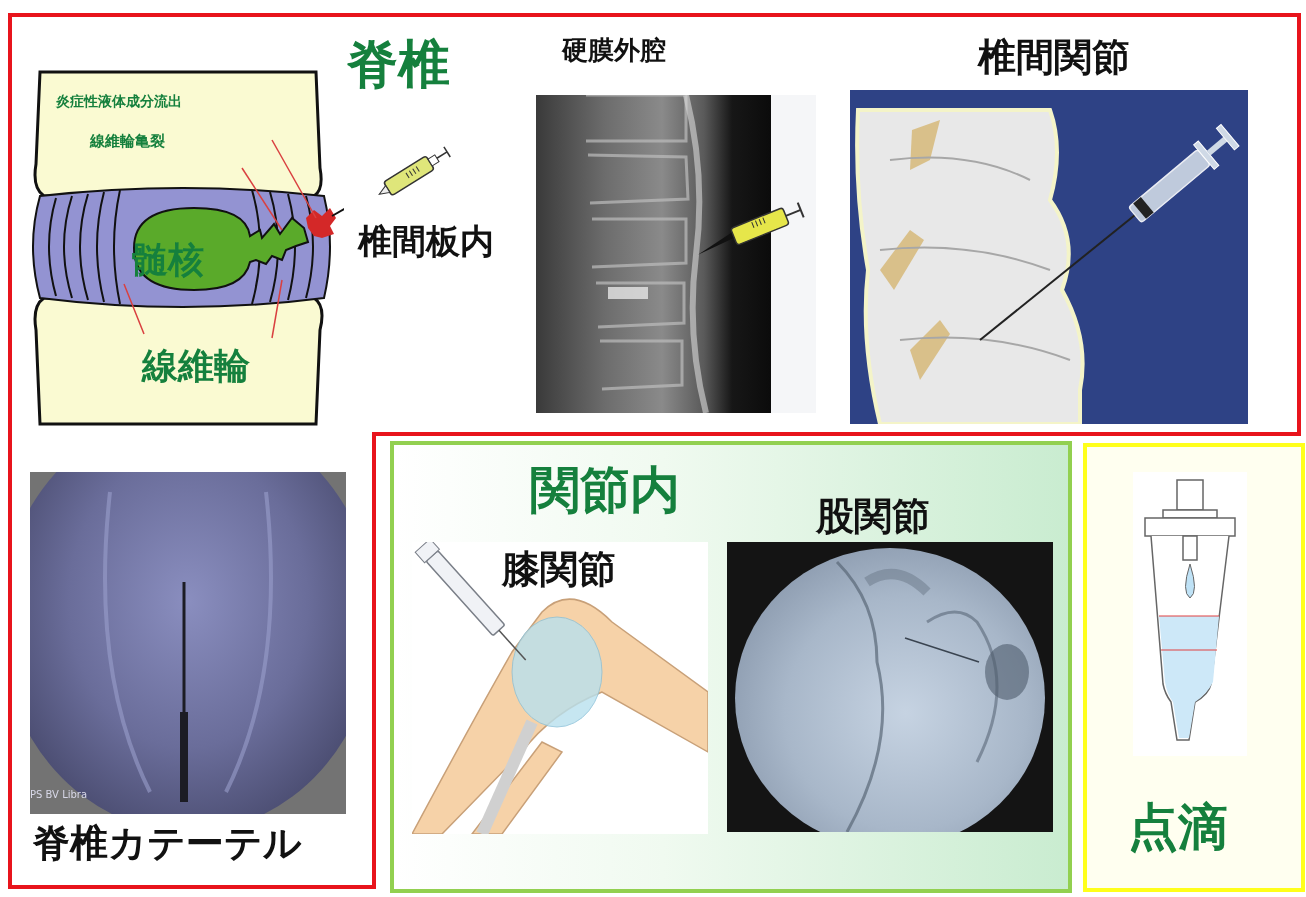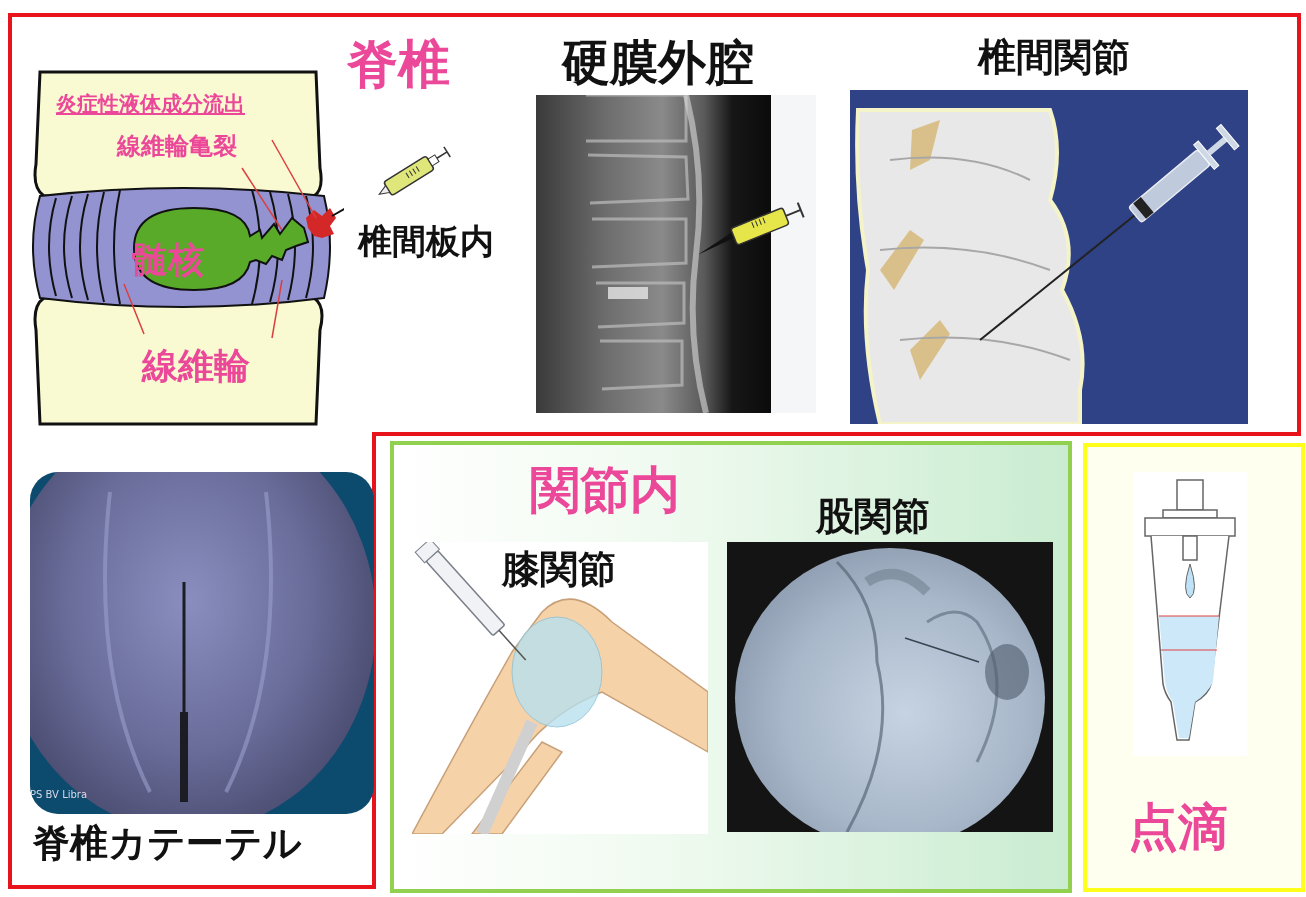--- a/index.html
+++ b/index.html
@@ -1,21 +1,21 @@
 <!DOCTYPE html>
 <html><head>
 <meta charset="utf-8">
 <style>
   html,body{margin:0;padding:0;background:#ffffff;}
   body{width:1306px;height:897px;position:relative;overflow:hidden;font-family:"DejaVu Sans","Liberation Sans",sans-serif;}
   .abs{position:absolute;}
   .red-line{position:absolute;background:#e8141c;}
   .label{position:absolute;font-weight:bold;white-space:nowrap;line-height:1;}
   .black{color:#111111;}
-  .red{color:#ec4899;}
+  .red{color:#15803d;}
   
   .green-box{position:absolute;left:390px;top:441px;width:674px;height:444px;border:4px solid #92d050;
     background:linear-gradient(90deg,#ffffff 0%,#f0faf0 40%,#c9ecd0 100%);}
   .yellow-box{position:absolute;left:1083px;top:443px;width:214px;height:441px;border:4px solid #ffff1a;background:#fffff0;}
   .photo{position:absolute;overflow:hidden;}
 </style>
 </head>
 <body>
 
 <div>
@@ -59,22 +59,22 @@
 
     <g stroke="#d94040" stroke-width="1.5">
       <line x1="248" y1="72" x2="292" y2="150"></line>
       <line x1="218" y1="100" x2="258" y2="162"></line>
       <line x1="100" y1="216" x2="120" y2="266"></line>
       <line x1="258" y1="212" x2="248" y2="270"></line>
     </g>
 
     <line x1="308" y1="148" x2="360" y2="118" stroke="#111" stroke-width="2"></line>
   </svg>
-  <div class="label red" style="left:32px;top:26px;font-size:21px;text-decoration:underline;">炎症性液体成分流出</div>
-  <div class="label red" style="left:93px;top:66px;font-size:24px;">線維輪亀裂</div>
+  <div class="label red" style="left:32px;top:26px;font-size:14px;">炎症性液体成分流出</div>
+  <div class="label red" style="left:66px;top:66px;font-size:15px;">線維輪亀裂</div>
   <div class="label red" style="left:108px;top:158px;font-size:36px;margin-top:16px;">髄核</div>
   <div class="label red" style="left:118px;top:280px;font-size:36px;text-align:center;">線維輪</div>
 </div>
 
 <div class="abs" style="left:362px;top:140px;width:100px;height:70px;">
   <svg width="100" height="70" viewBox="0 0 100 70">
     <g transform="rotate(-32 50 35)">
       <rect x="22" y="26" width="50" height="16" rx="3" fill="#dfe67a" stroke="#333" stroke-width="1.5"></rect>
       <rect x="72" y="30" width="8" height="8" fill="#fff" stroke="#333"></rect>
       <line x1="80" y1="34" x2="92" y2="34" stroke="#333" stroke-width="1.5"></line>
@@ -85,21 +85,21 @@
           <line x1="50" y1="30" x2="50" y2="36"></line>
           <line x1="54" y1="30" x2="54" y2="36"></line>
           <line x1="58" y1="30" x2="58" y2="36"></line>
         </g>
     </g>
   </svg>
 </div>
 
 <div class="label black" style="left:358px;top:224px;font-size:34px;text-align:right;">椎間板内</div>
 
-<div class="label black" style="left:562px;top:38px;font-size:48px;">硬膜外腔</div>
+<div class="label black" style="left:562px;top:38px;font-size:26px;font-family:Liberation Serif, serif;">硬膜外腔</div>
 <div class="photo" style="left:536px;top:95px;width:280px;height:318px;background:linear-gradient(90deg,#3a3a3a 0%,#6d6d6d 25%,#8a8a8a 45%,#5a5a5a 60%,#171717 70%,#0b0b0b 84%,#f5f6f8 84%);">
   <svg width="280" height="318" viewBox="0 0 280 318">
     <g fill="none" stroke="#bdbdbd" stroke-width="3" opacity="0.7">
       <path d="M50,0 L150,0 L150,46 L50,46"></path>
       <path d="M52,60 L150,62 L152,104 L54,108"></path>
       <path d="M56,124 L150,124 L150,168 L56,172"></path>
       <path d="M60,188 L148,188 L148,228 L62,232"></path>
       <path d="M64,246 L146,246 L146,290 L66,294"></path>
     </g>
     <path d="M150,0 Q170,80 160,160 Q150,240 170,318" stroke="#d8d8d8" stroke-width="6" fill="none" opacity="0.6"></path>
@@ -139,21 +139,21 @@
     <g transform="translate(285,125) rotate(-40)">
       <rect x="0" y="-10" width="90" height="20" rx="3" fill="#cfd9e6" stroke="#ffffff" stroke-width="1.5" opacity="0.9"></rect>
       <rect x="6" y="-10" width="10" height="20" fill="#222"></rect>
       <rect x="90" y="-16" width="6" height="32" fill="#cfd9e6" stroke="#fff"></rect>
       <line x1="96" y1="0" x2="118" y2="0" stroke="#cfd9e6" stroke-width="6"></line>
       <rect x="118" y="-14" width="6" height="28" fill="#cfd9e6" stroke="#fff"></rect>
     </g>
   </svg>
 </div>
 
-<div class="photo" style="left:30px;top:472px;width:344px;height:342px;background:#0c4a6e;border-radius:28px;">
+<div class="photo" style="left:30px;top:472px;width:316px;height:342px;background:#737373;">
   <div style="position:absolute;left:-30px;top:-60px;width:376px;height:420px;border-radius:50%;
               background:radial-gradient(ellipse at 50% 45%,#8a8ebf 0%,#6a6d9a 45%,#4a4c70 75%,#2c2d40 100%);"></div>
   <svg width="316" height="342" viewBox="0 0 316 342" style="position:absolute;left:0;top:0;">
     <line x1="154" y1="110" x2="154" y2="330" stroke="#1c1c24" stroke-width="3"></line>
     <rect x="150" y="240" width="8" height="90" fill="#1c1c24"></rect>
     <path d="M80,20 Q60,200 120,320" stroke="#9a9ecc" stroke-width="4" fill="none" opacity="0.6"></path>
     <path d="M236,20 Q256,200 196,320" stroke="#9a9ecc" stroke-width="4" fill="none" opacity="0.6"></path>
   </svg>
   <div class="label" style="left:0px;top:318px;font-size:10px;color:#d8d8e8;font-weight:normal;">PS BV Libra</div>
 </div>

